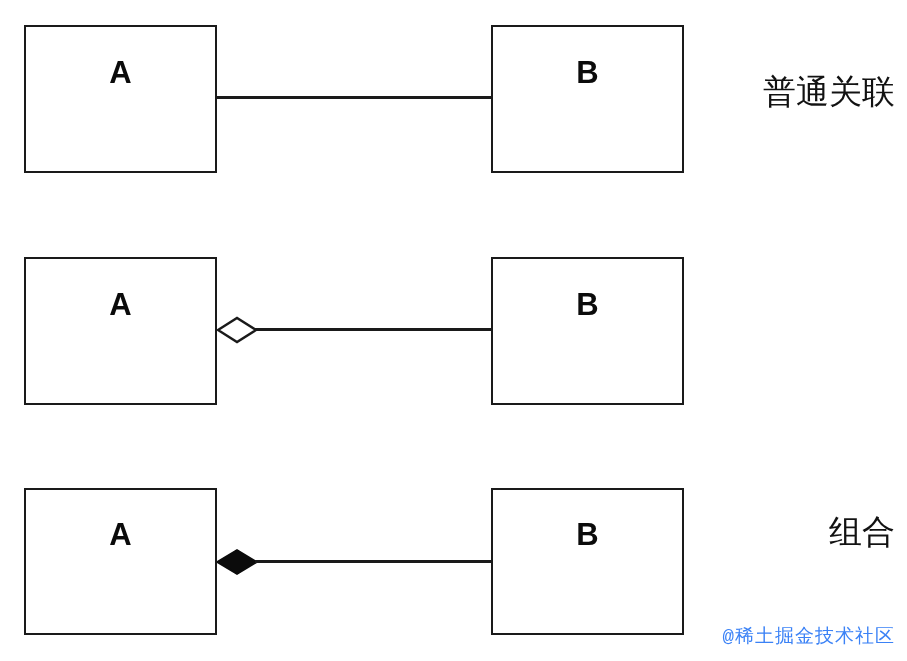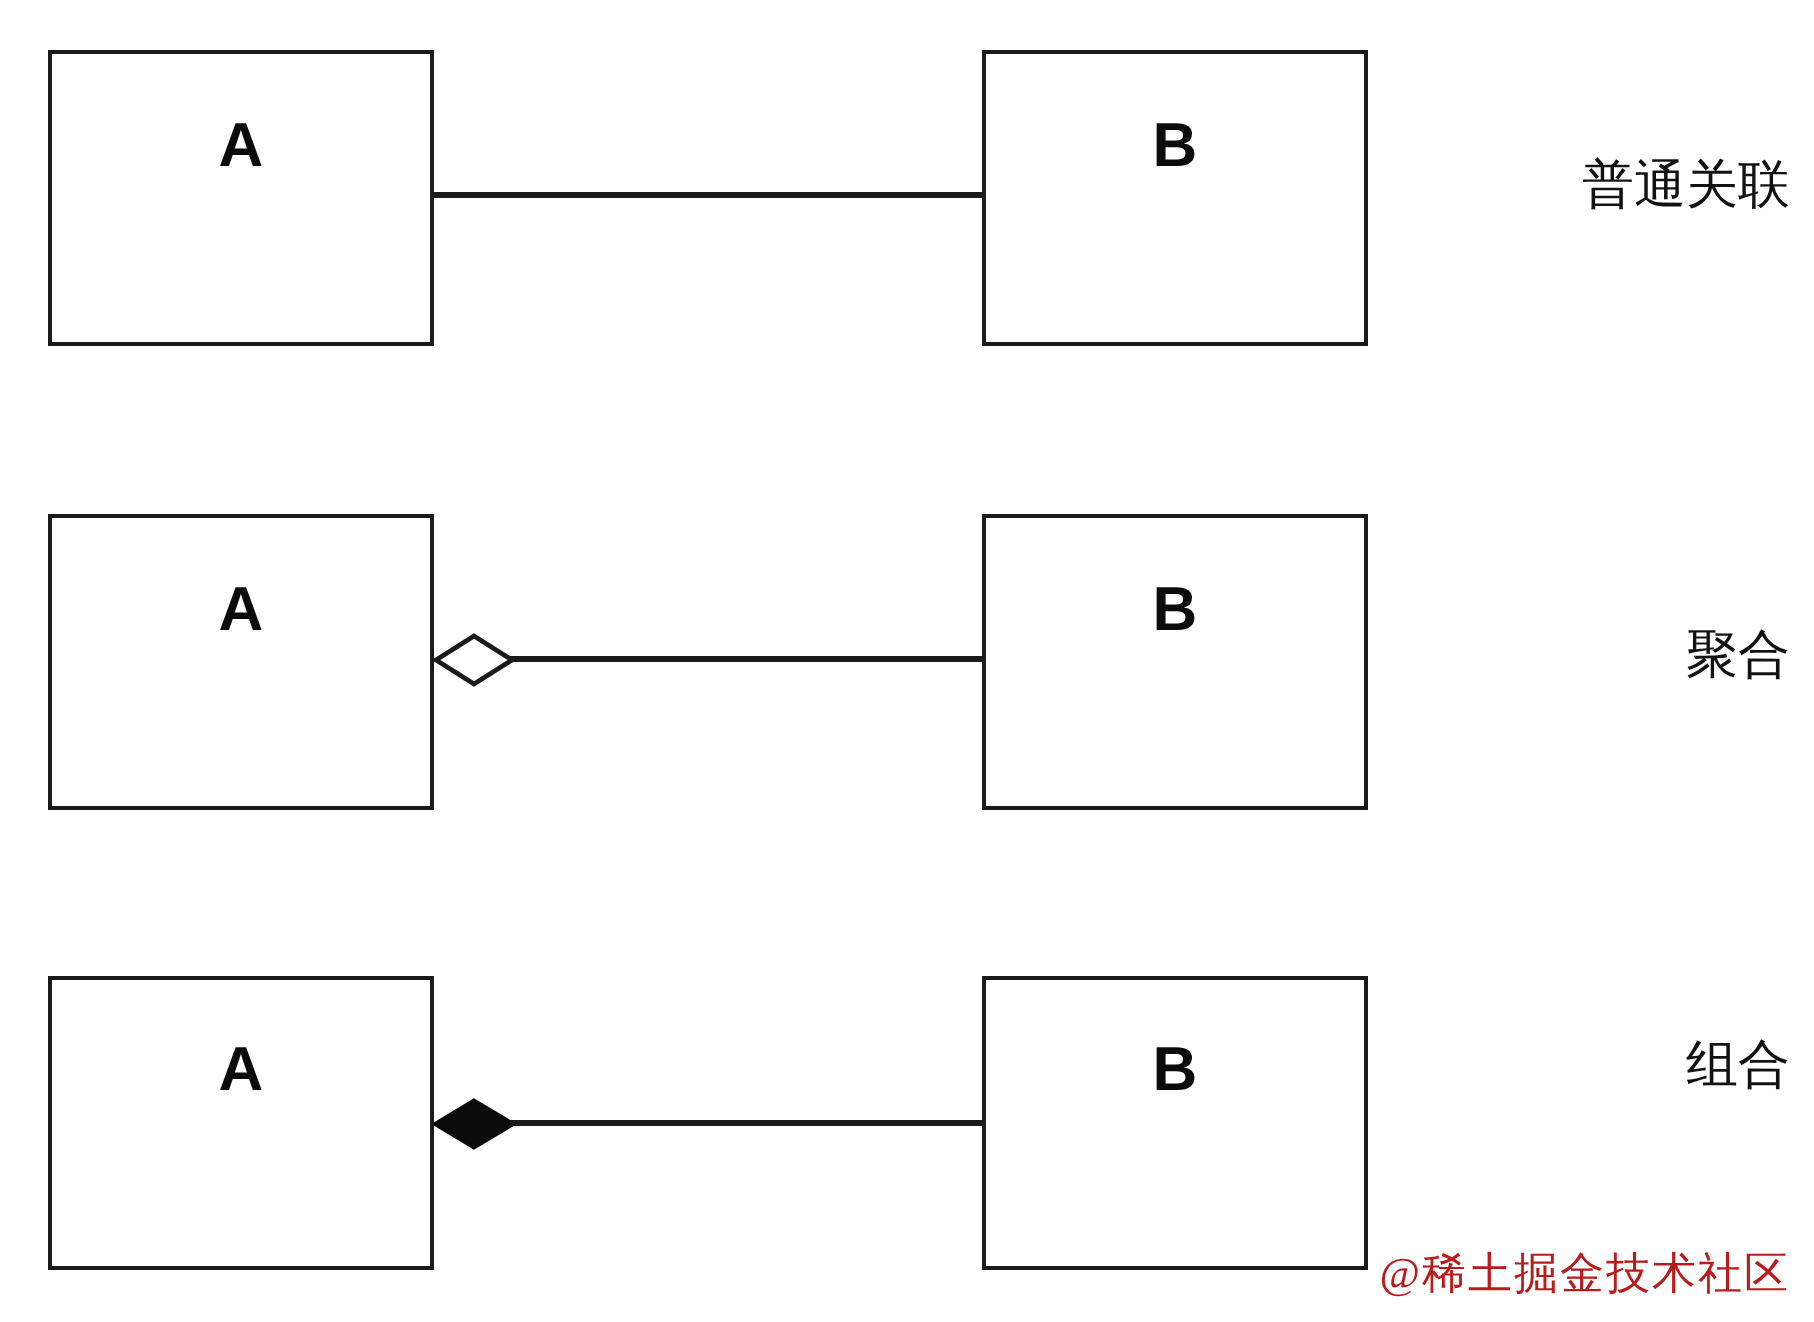--- a/index.html
+++ b/index.html
@@ -58,38 +58,38 @@
     height: 28px;
   }
   .diamond svg { display: block; }
 
   
   .row-label {
     position: absolute;
     right: 12px;
     width: 220px;
     text-align: right;
-    font-size: 26px;
+    font-size: 33px;
     line-height: 34px;
     color: #121212;
     white-space: nowrap;
     font-family: "Liberation Sans", "DejaVu Sans", sans-serif;
   }
 
   
   .watermark {
     position: absolute;
     right: 12px;
     bottom: 14px;
-    font-size: 22px;
+    font-size: 19px;
     line-height: 20px;
-    color: #b91c1c;
+    color: #3b82f6;
     letter-spacing: 1px;
     white-space: nowrap;
-    font-family: Liberation Serif, serif;
+    font-family: Liberation Mono, monospace;
   }
 </style>
 </head>
 <body>
 
 <div id="canvas">
 
   <div class="row" style="top:0;height:220px;">
 
     <div class="umlbox box-a" style="top:25px;height:148px;">
@@ -116,21 +116,20 @@
         <polygon points="1,14 20,2 39,14 20,26" fill="#ffffff" stroke="#1a1a1a" stroke-width="2.4"></polygon>
       </svg>
     </div>
 
     <div class="connector" style="left:255px;top:328px;width:238px;"></div>
 
     <div class="umlbox box-b" style="top:257px;height:148px;">
       <div class="cls-name" style="top:30px;">B</div>
     </div>
 
-    <div class="row-label" style="top:310px;">聚合</div>
   </div>
 
   <div class="row" style="top:0;height:661px;">
 
     <div class="umlbox box-a" style="top:488px;height:147px;">
       <div class="cls-name" style="top:29px;">A</div>
     </div>
 
     <div class="diamond" style="left:217px;top:548px;">
       <svg width="40" height="28" viewBox="0 0 40 28">

